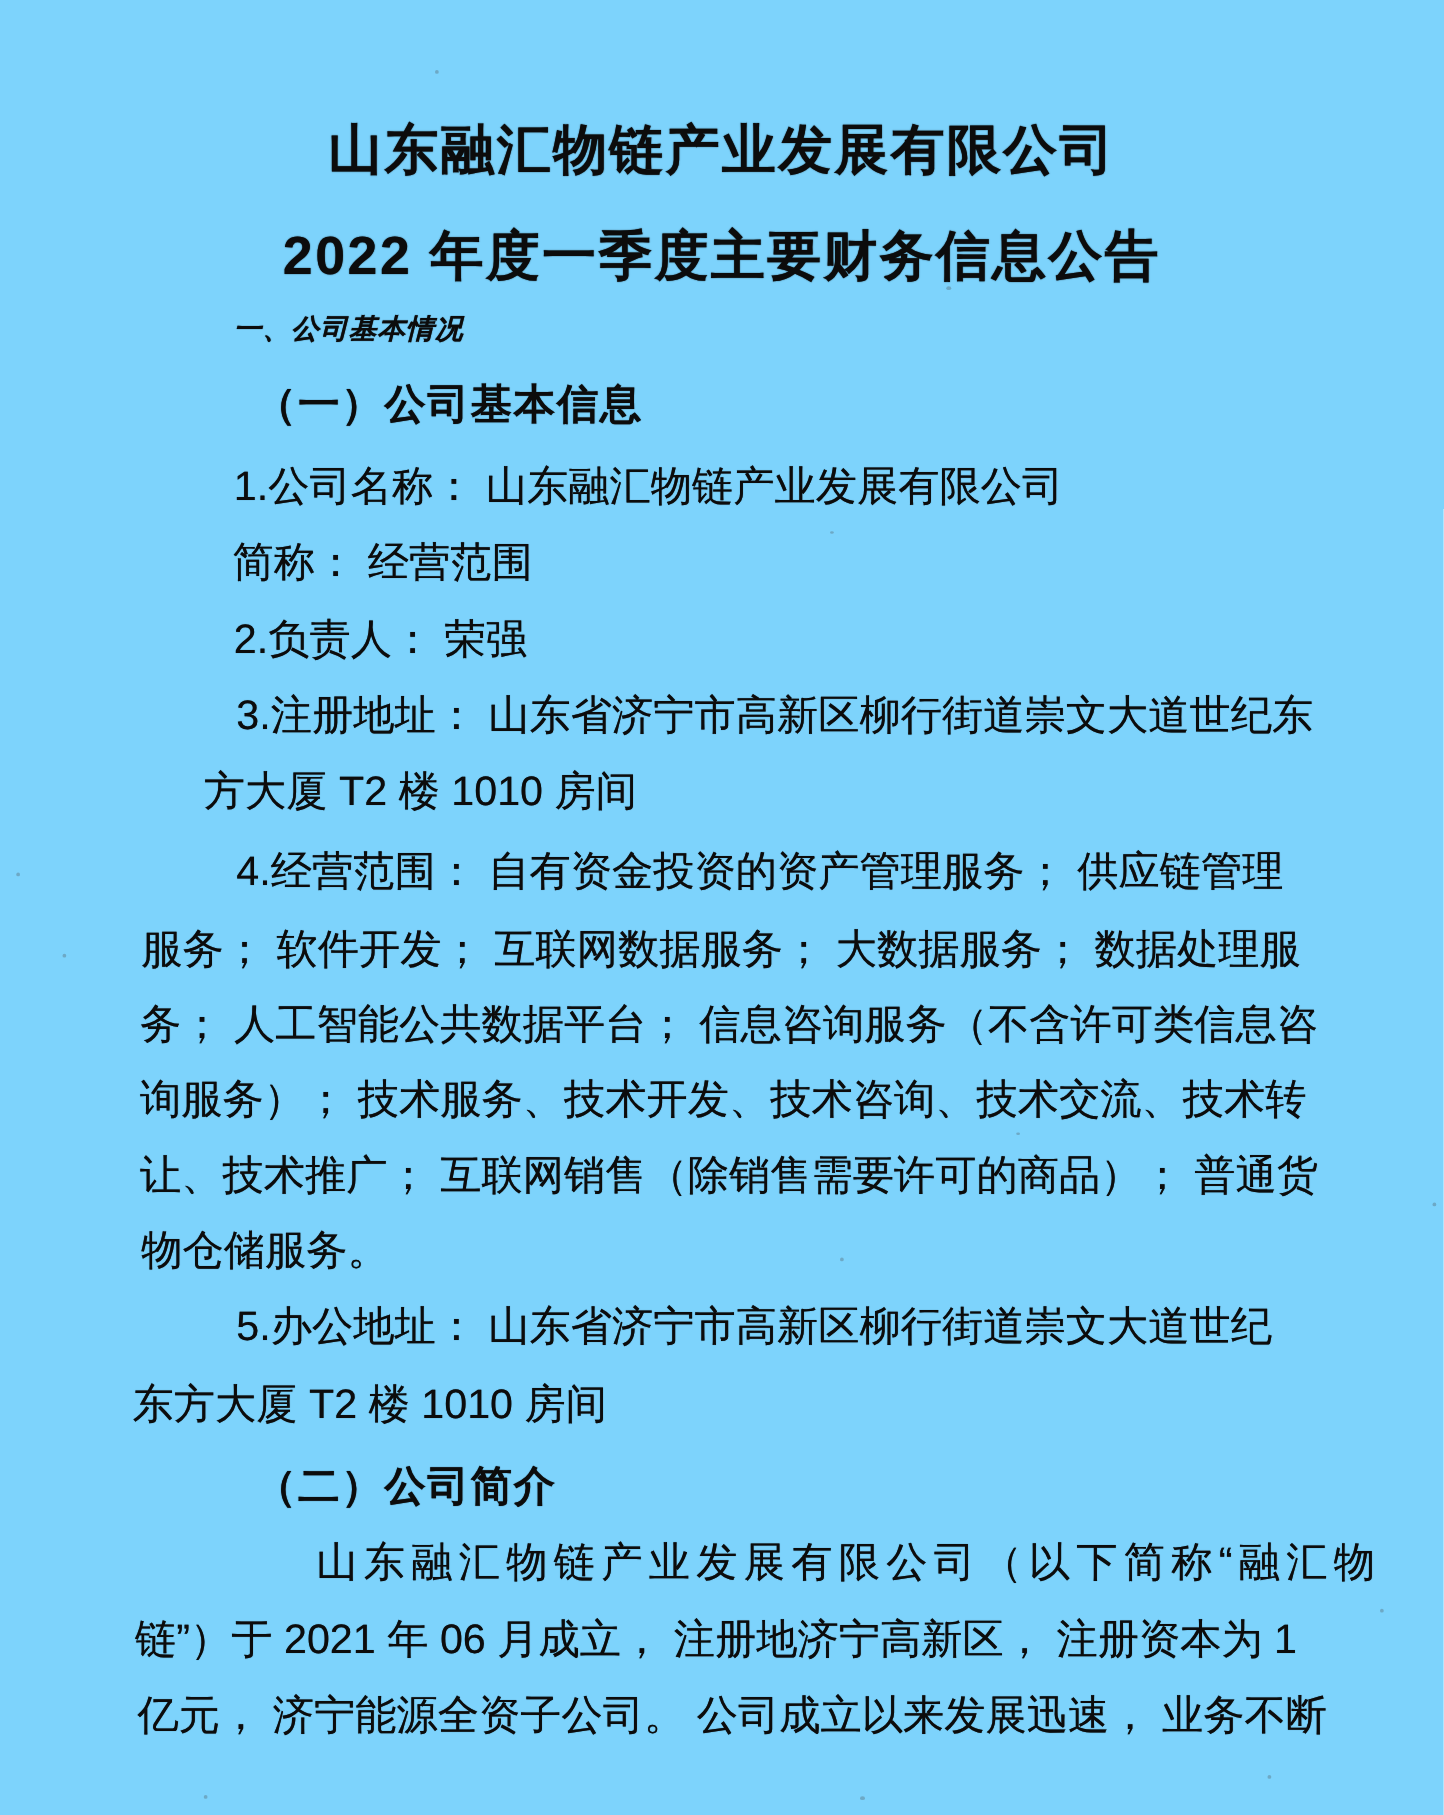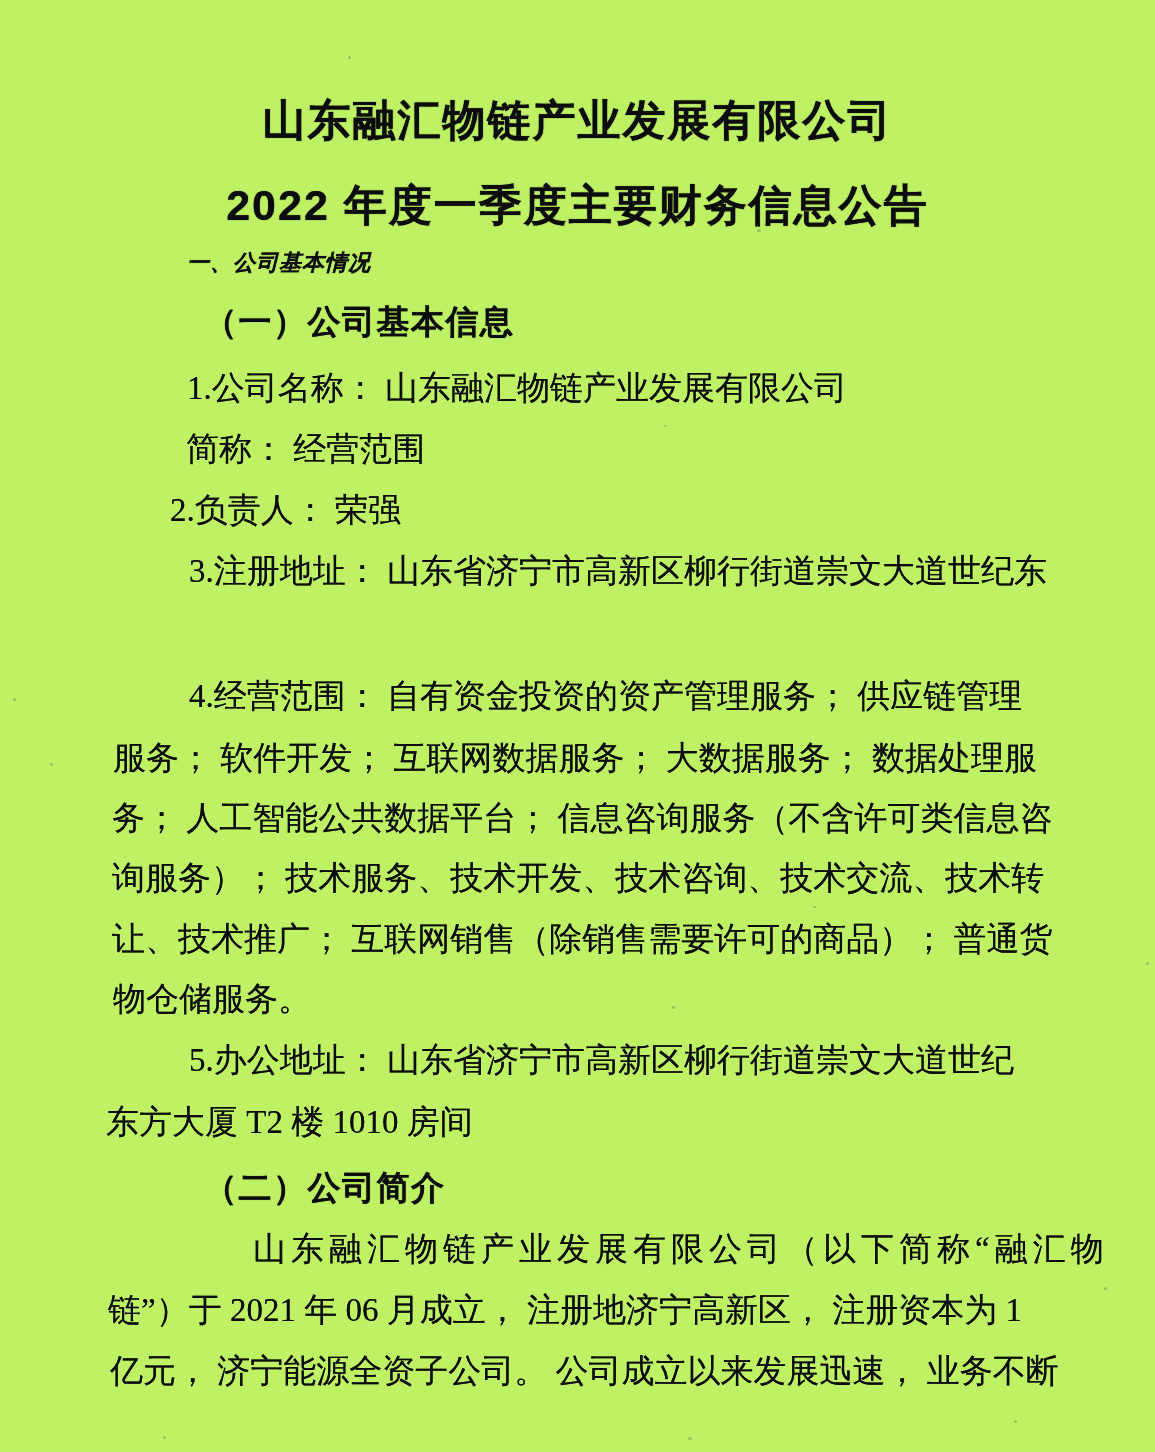--- a/index.html
+++ b/index.html
@@ -4,29 +4,29 @@
 <style>
   html, body {
     margin: 0;
     padding: 0;
     background: #ffffff;
   }
   .sheet {
     position: relative;
     width: 1155px;
     height: 1452px;
-    background: #bef264;
+    background: #7dd3fc;
     overflow: hidden;
     color: #0b0b0b;
   }
   
   .line {
     position: absolute;
     white-space: nowrap;
-    font-family: Liberation Serif, serif;
+    font-family: Liberation Sans, sans-serif;
     font-size: 33px;
     line-height: 1.15;
     letter-spacing: 0px;
     color: #0c0c0c;
     text-shadow: 0 0 0.6px rgba(0,0,0,0.75);
     filter: blur(0.2px);
   }
   
   .title-line {
     left: 0;
@@ -75,24 +75,25 @@
   <div class="line title-line" style="top:181px;">2022 年度一季度主要财务信息公告</div>
 
   <div class="line h-sans" style="top:250px;left:187px;">一、公司基本情况</div>
 
   <div class="line h-serif" style="top:304px;left:204px;">（一）公司基本信息</div>
 
   <div class="line" style="top:370px;left:187px;">1.公司名称： 山东融汇物链产业发展有限公司</div>
 
   <div class="line" style="top:431px;left:186px;">简称： 经营范围</div>
 
-  <div class="line" style="top:492px;left:170px;">2.负责人： 荣强</div>
+  <div class="line" style="top:492px;left:187px;">2.负责人： 荣强</div>
 
   <div class="line" style="top:553px;left:189px;">3.注册地址： 山东省济宁市高新区柳行街道崇文大道世纪东</div>
 
+  <div class="line" style="top:614px;left:163px;">方大厦 T2 楼 1010 房间</div>
 
   <div class="line" style="top:678px;left:189px;">4.经营范围： 自有资金投资的资产管理服务； 供应链管理</div>
 
   <div class="line" style="top:740px;left:113px;">服务； 软件开发； 互联网数据服务； 大数据服务； 数据处理服</div>
 
   <div class="line" style="top:800px;left:112px;">务； 人工智能公共数据平台； 信息咨询服务（不含许可类信息咨</div>
 
   <div class="line" style="top:860px;left:112px;">询服务）； 技术服务、技术开发、技术咨询、技术交流、技术转</div>
 
   <div class="line" style="top:921px;left:112px;">让、技术推广； 互联网销售（除销售需要许可的商品）； 普通货</div>

